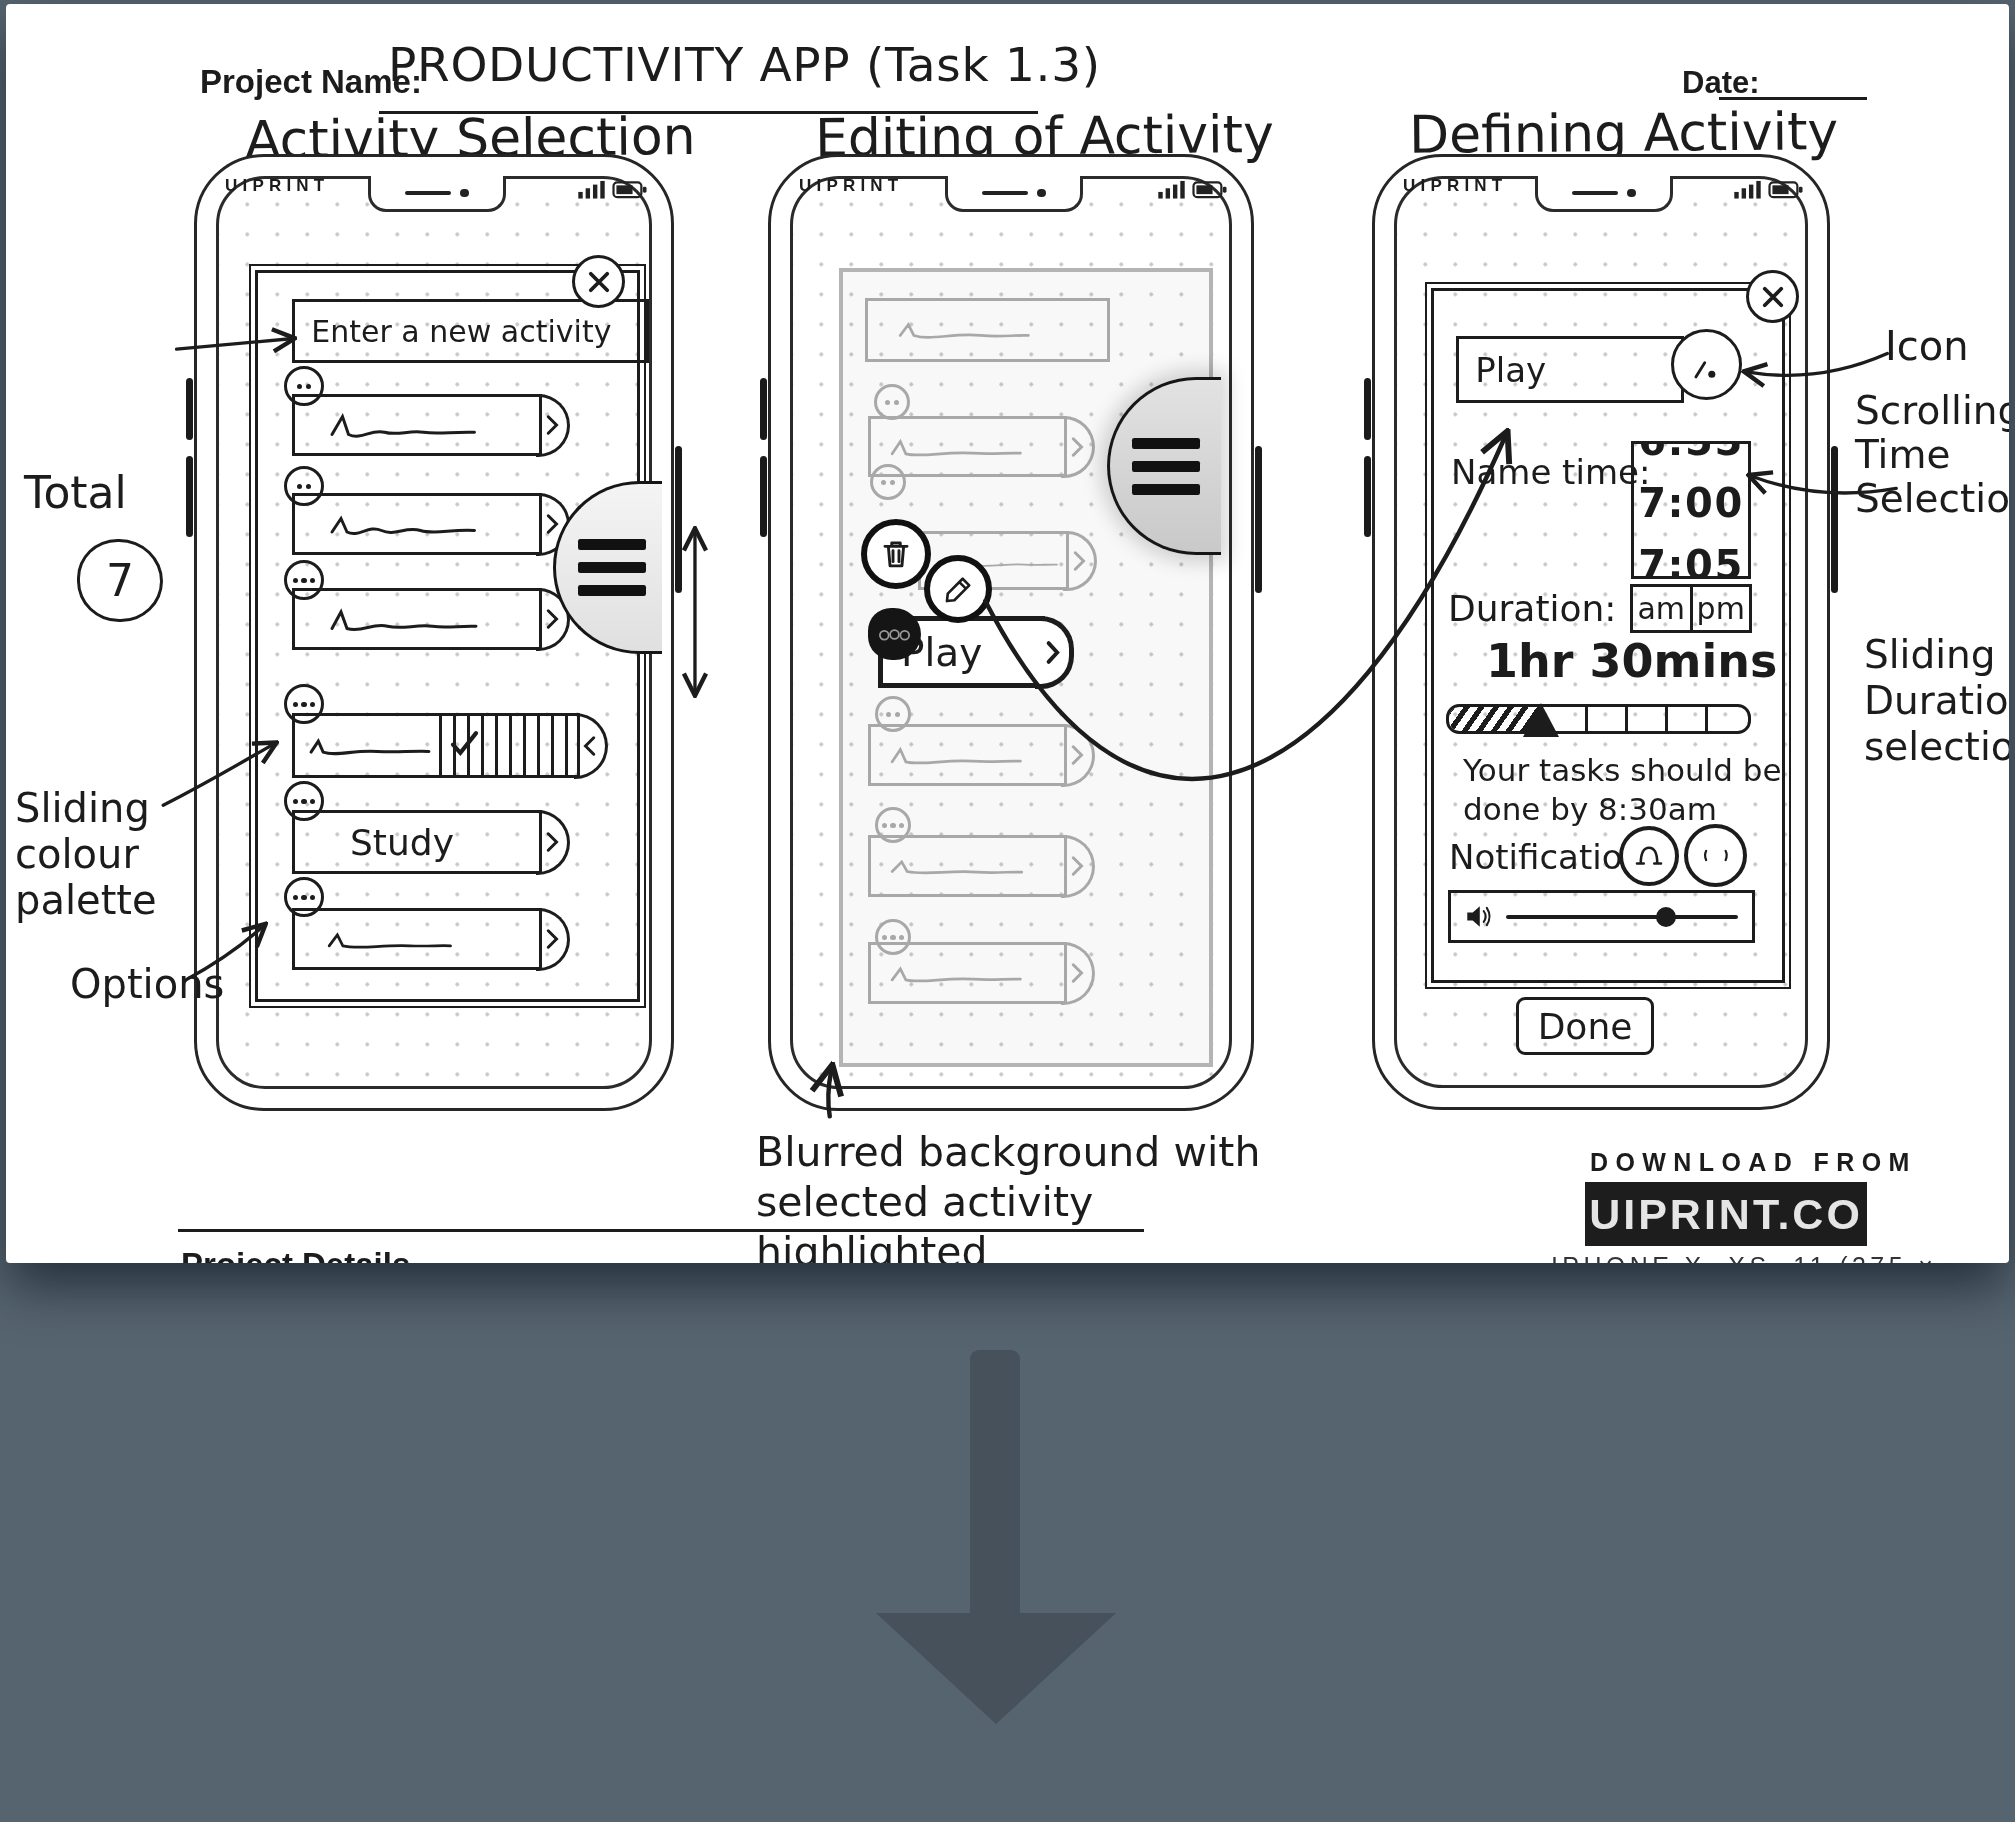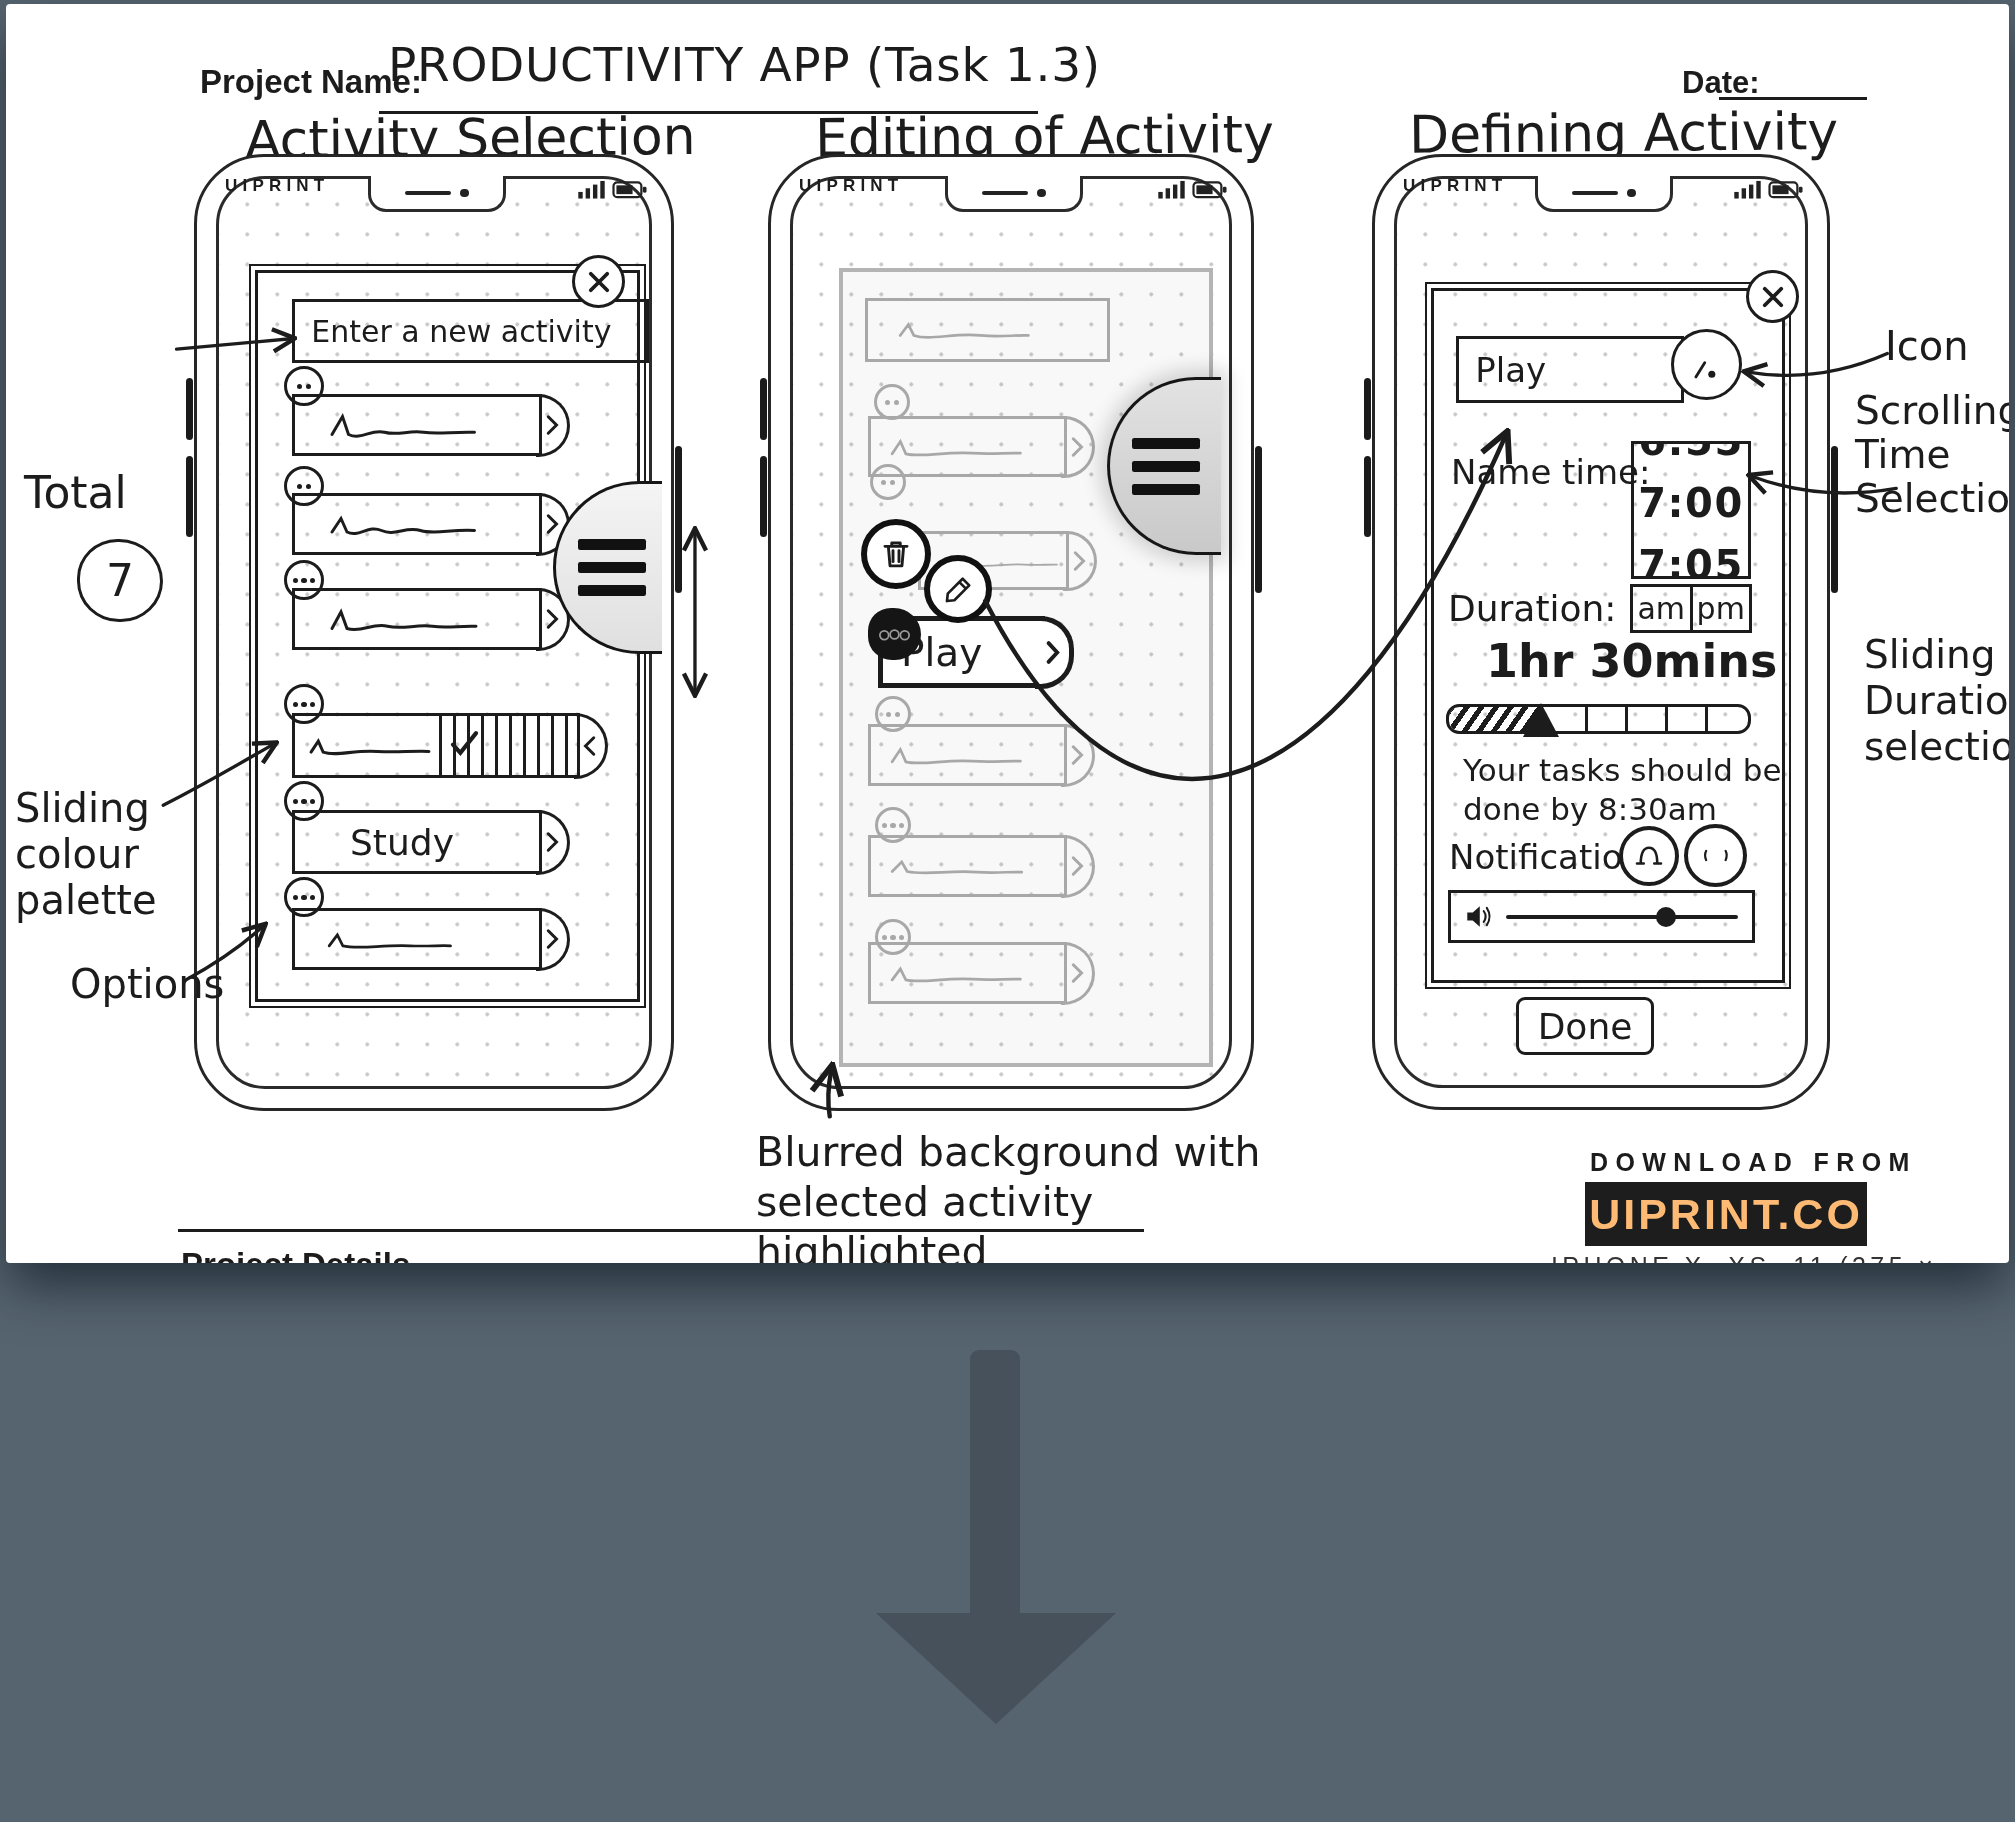--- a/index.html
+++ b/index.html
@@ -61,21 +61,21 @@
     border-bottom:34px solid #1c1c1c;}
   .vol{position:absolute;border:3px solid var(--ink);display:flex;align-items:center;gap:12px;padding:0 13.3px;}
   .vline{position:relative;flex:1;height:4.4px;background:var(--ink);border-radius:3px;}
   .vdot{position:absolute;right:27%;top:-8.1px;width:20px;height:20px;border-radius:50%;background:var(--ink);}
   .done{position:absolute;border:3.7px solid var(--ink);border-radius:9px;display:flex;align-items:center;justify-content:center;font-size:36px;}
   
   .ann{position:absolute;font-size:40px;line-height:47px;}
   .uline{position:absolute;height:3px;background:#1c1c1c;}
   .circ7{position:absolute;width:80px;height:77px;border:3.7px solid var(--ink);border-radius:48% 52% 50% 50%;
     display:flex;align-items:center;justify-content:center;font-size:44px;}
-  .brandbox{position:absolute;background:#1d1d1d;color:#fdba74;display:flex;align-items:center;justify-content:center;
+  .brandbox{position:absolute;background:#1d1d1d;color:#e5e5e5;display:flex;align-items:center;justify-content:center;
     font-family:"Liberation Sans",sans-serif;font-weight:700;font-size:43px;letter-spacing:3px;}
   .bigstem{position:absolute;background:var(--arrow,#46515c);border-radius:9px 9px 0 0;}
   .bighead{position:absolute;width:0;height:0;border-left:120px solid transparent;border-right:120px solid transparent;
     border-top:111px solid var(--arrow,#46515c);}
   svg.ink path,svg.ink polyline{stroke:var(--ink,#1c1c1c);}
   .overlay{position:absolute;left:0;top:0;pointer-events:none;z-index:8;}
 </style>
 </head>
 <body>
 

